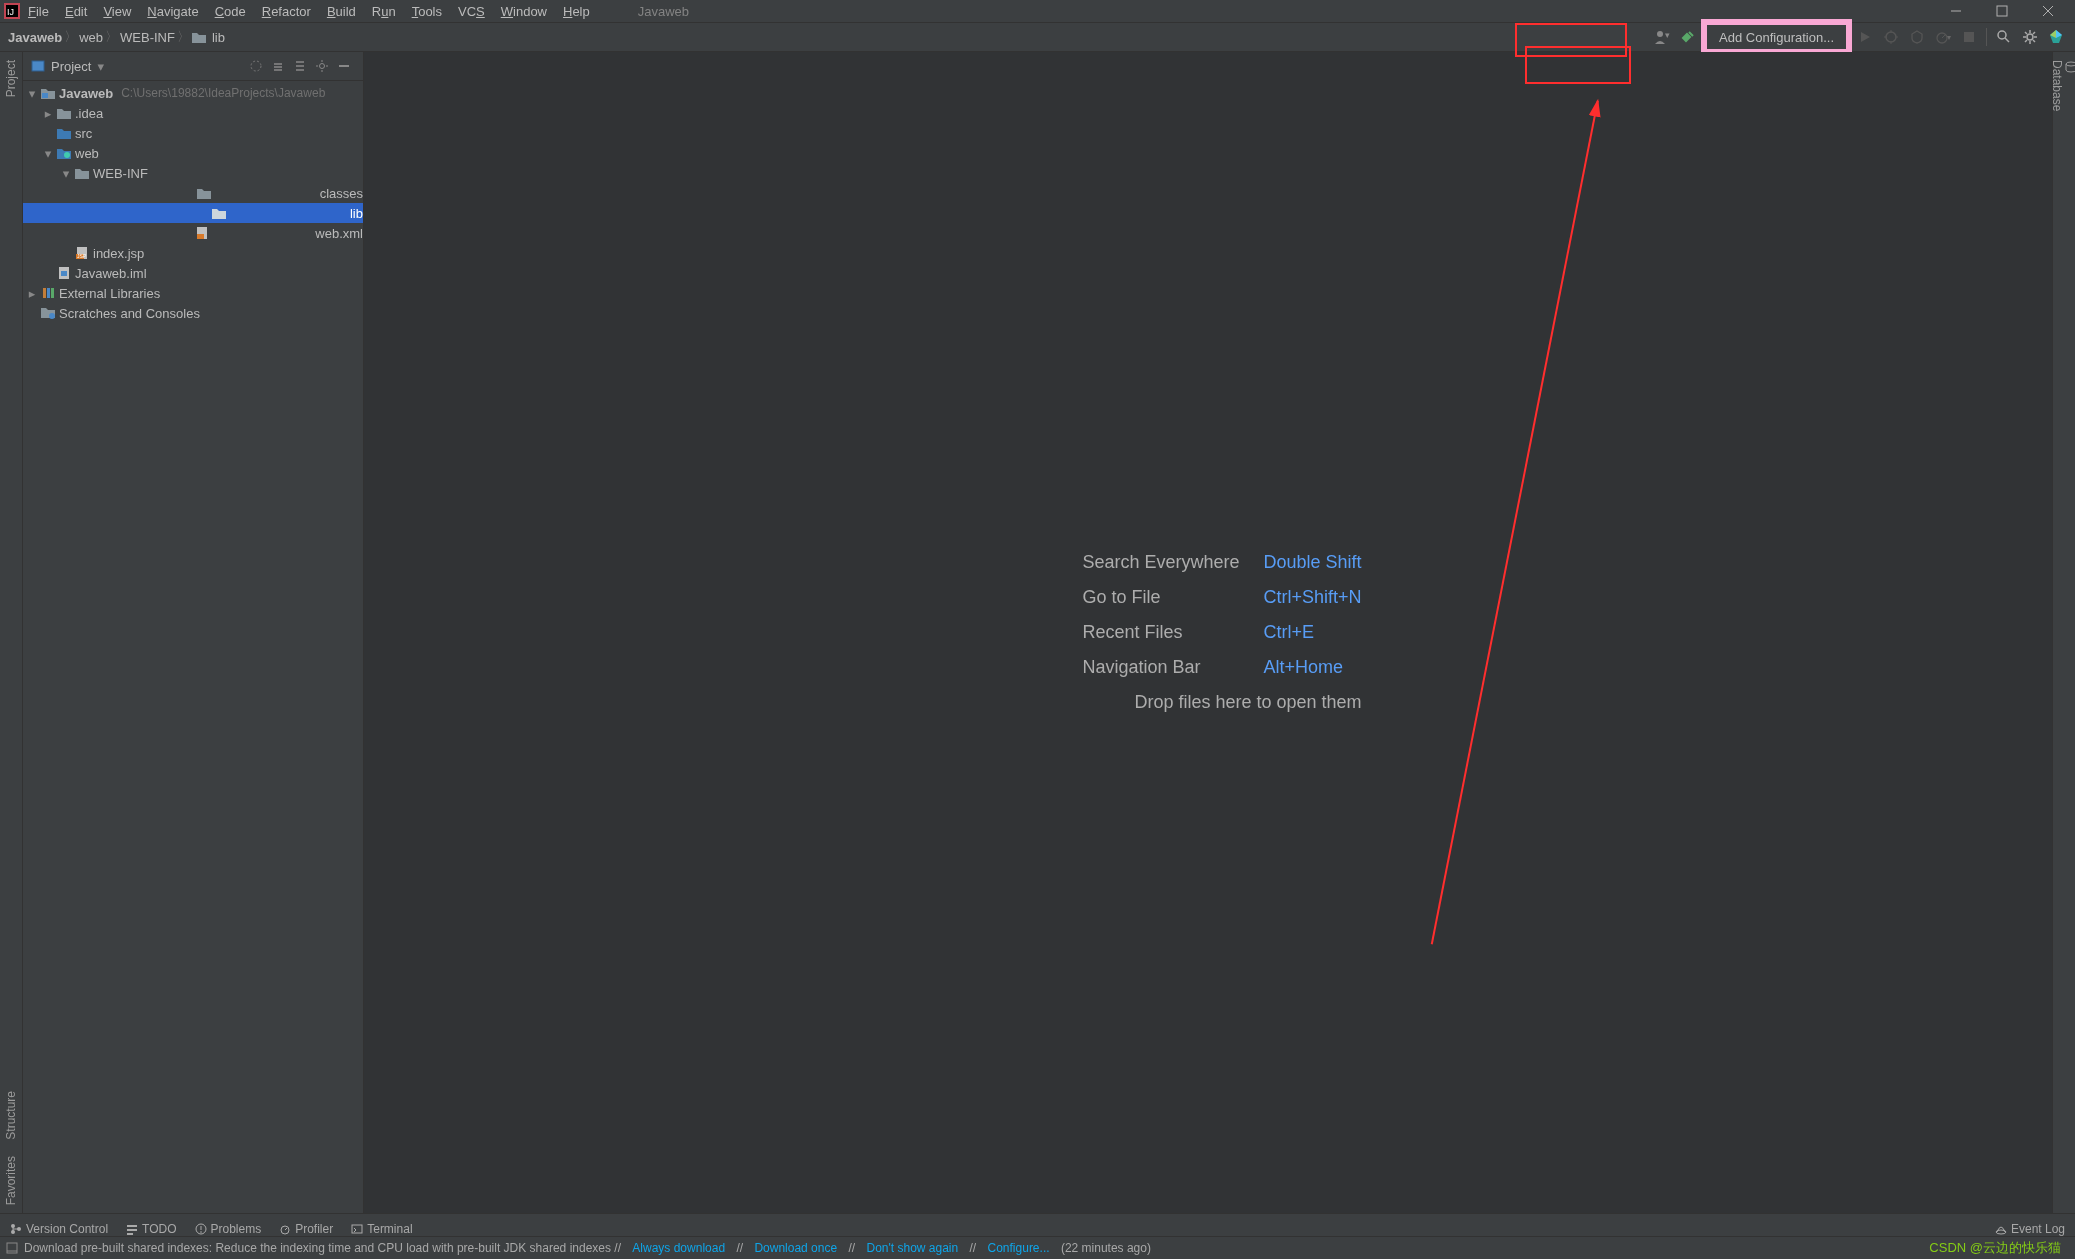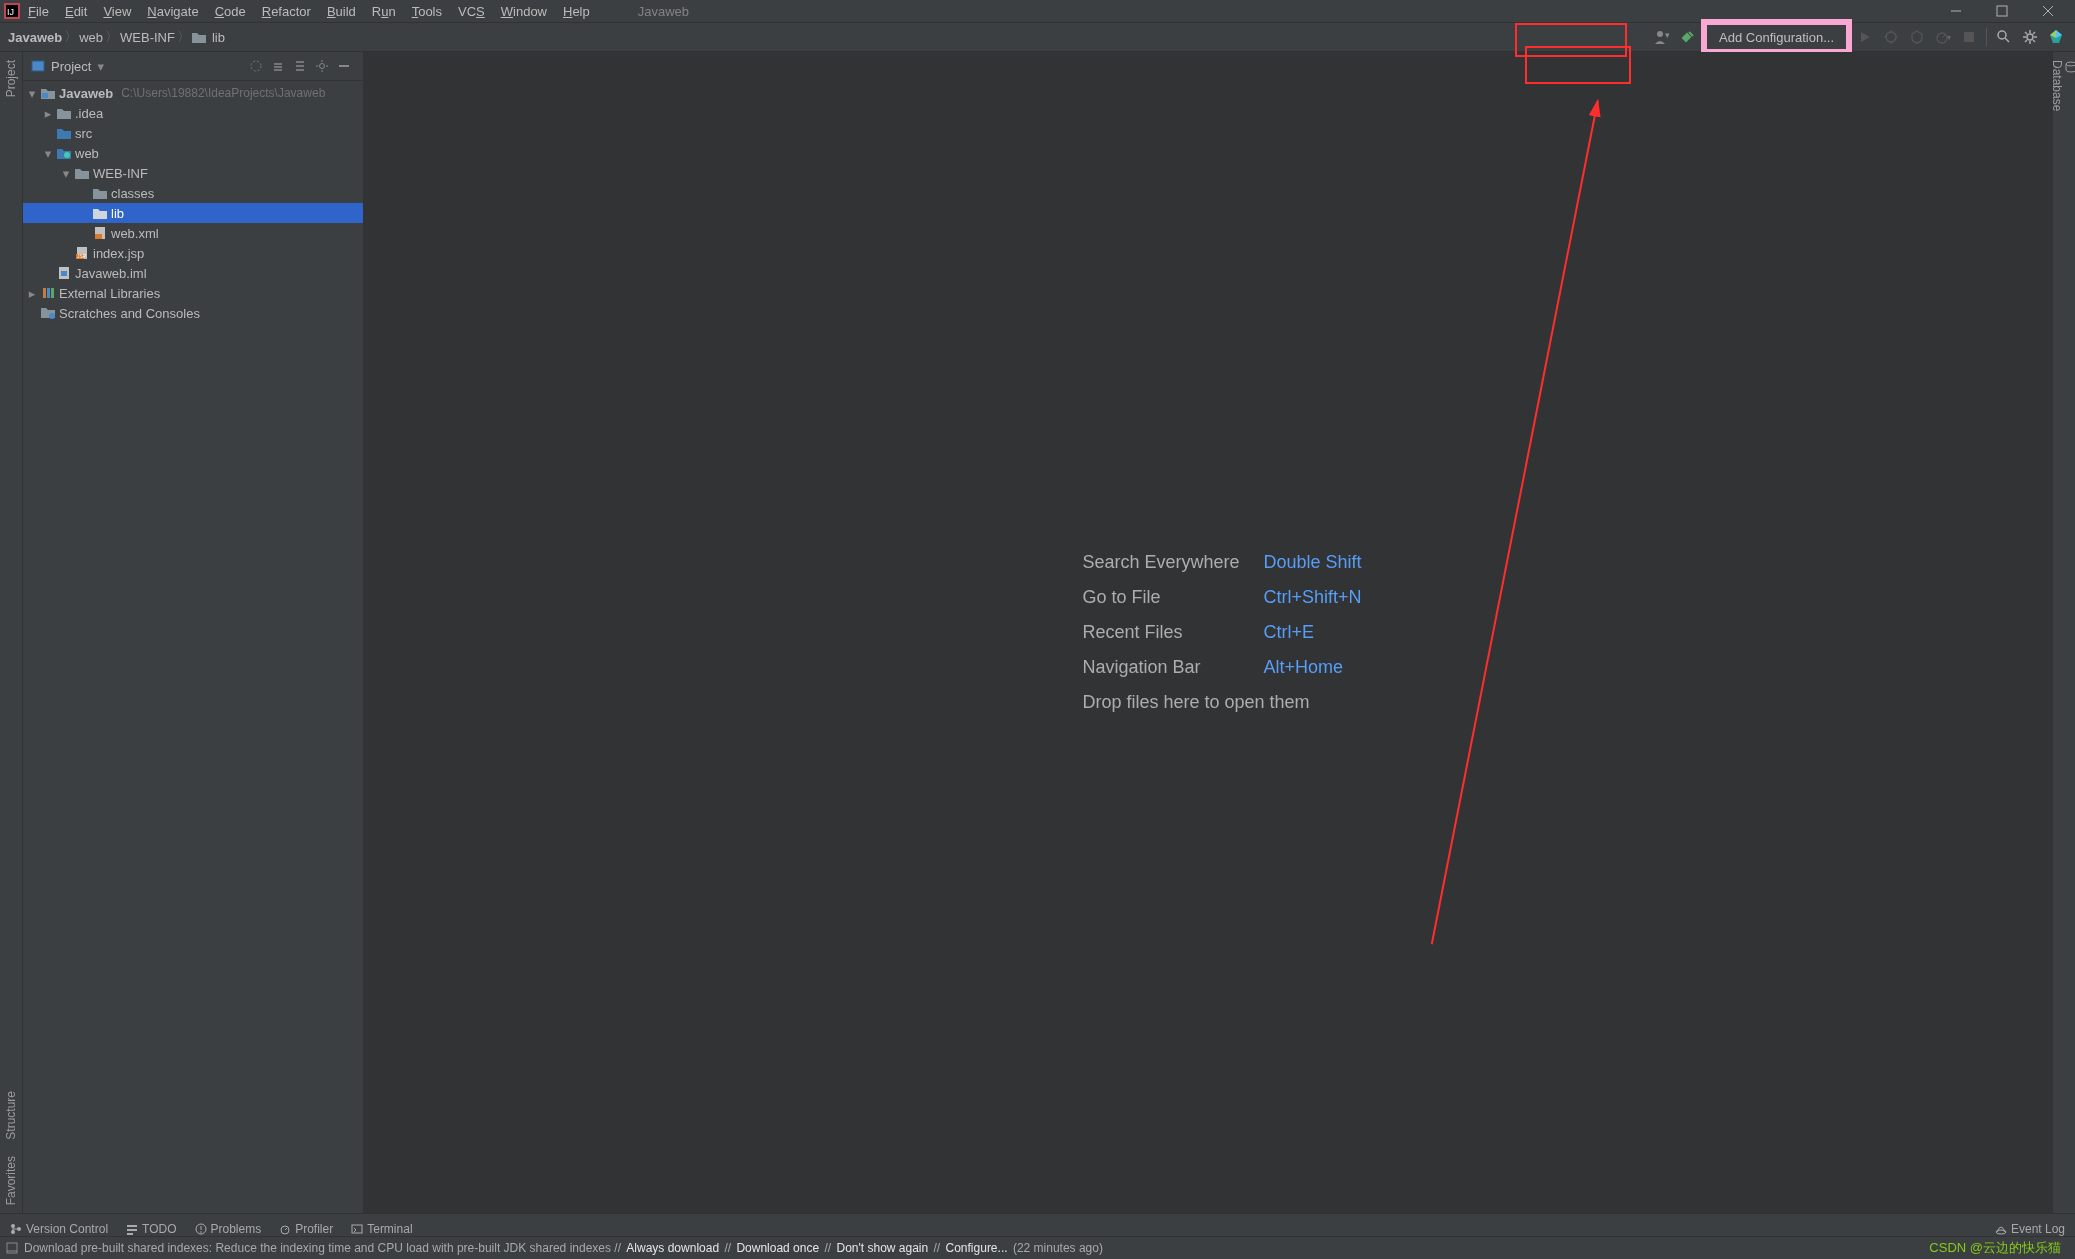--- a/index.html
+++ b/index.html
@@ -50,33 +50,33 @@
   .tree{flex:1;overflow:auto;font-size:13px;padding-top:2px;}
   .tree-row{height:20px;display:flex;align-items:center;white-space:nowrap;cursor:default;}
   .tree-row.selected{background:var(--sel);color:#fff;}
   .tree-row .arrow{width:14px;display:inline-flex;justify-content:center;color:#888;}
   .tree-row .icon{width:18px;display:inline-flex;justify-content:center;}
   .tree-row .label{padding-left:2px;}
   .tree-row .sublabel{color:#707070;padding-left:8px;font-size:12px;}
   .ind0{padding-left:2px;}
   .ind1{padding-left:18px;}
   .ind2{padding-left:36px;}
-  .ind3{padding-left:54px;}
+  .ind3{padding-left:54px;justify-content:space-between;}
   
   .editor{flex:1;background:#313335;display:flex;align-items:center;justify-content:center;flex-direction:column;color:var(--fg);position:relative;}
   .hints{display:grid;grid-template-columns:auto auto;gap:14px 24px;align-items:center;font-size:18px;margin-left:28px;}
   .hint-label{text-align:left;color:#adadad;}
   .hint-key{color:var(--link);text-align:left;}
-  .hint-full{grid-column:1 / span 2;color:#adadad;text-align:left;}
+  .hint-full{grid-column:1 / span 2;color:#adadad;text-align:right;}
   
   .arrow-svg{position:absolute;z-index:40;pointer-events:none;}
   
   .bottombar{height:22px;background:var(--bg);border-top:1px solid var(--border);display:flex;align-items:flex-end;padding:0 10px;color:#a8a8a8;font-size:12px;gap:18px;}
   .statusbar{height:22px;background:var(--bg);border-top:1px solid var(--border);display:flex;align-items:center;padding:0 6px;color:#a8a8a8;font-size:12px;}
-  .status-link{color:#e5e5e5;margin:0 2px;}
+  .status-link{color:#0ea5e9;margin:0 8px;}
   .statusbar .spacer{flex:1;}
   .bottombar .tab{display:flex;align-items:center;gap:4px;}
   .bottombar .spacer{flex:1;}
   .watermark{position:absolute;right:14px;bottom:2px;font-size:13px;color:#84cc16;font-family:Tahoma,Arial;pointer-events:none;z-index:60;}
   svg{display:block;}
 </style>
 </head>
 <body>
 
 <div class="root">

